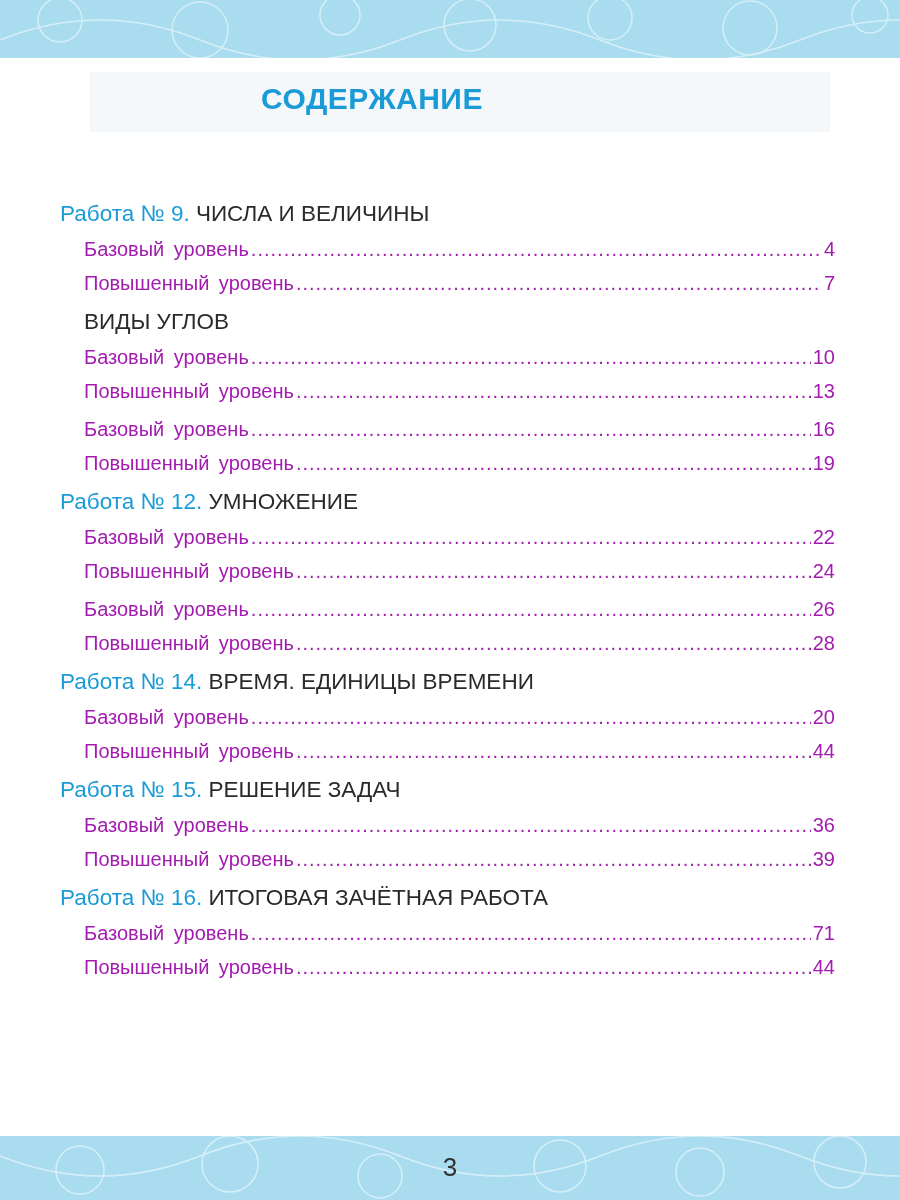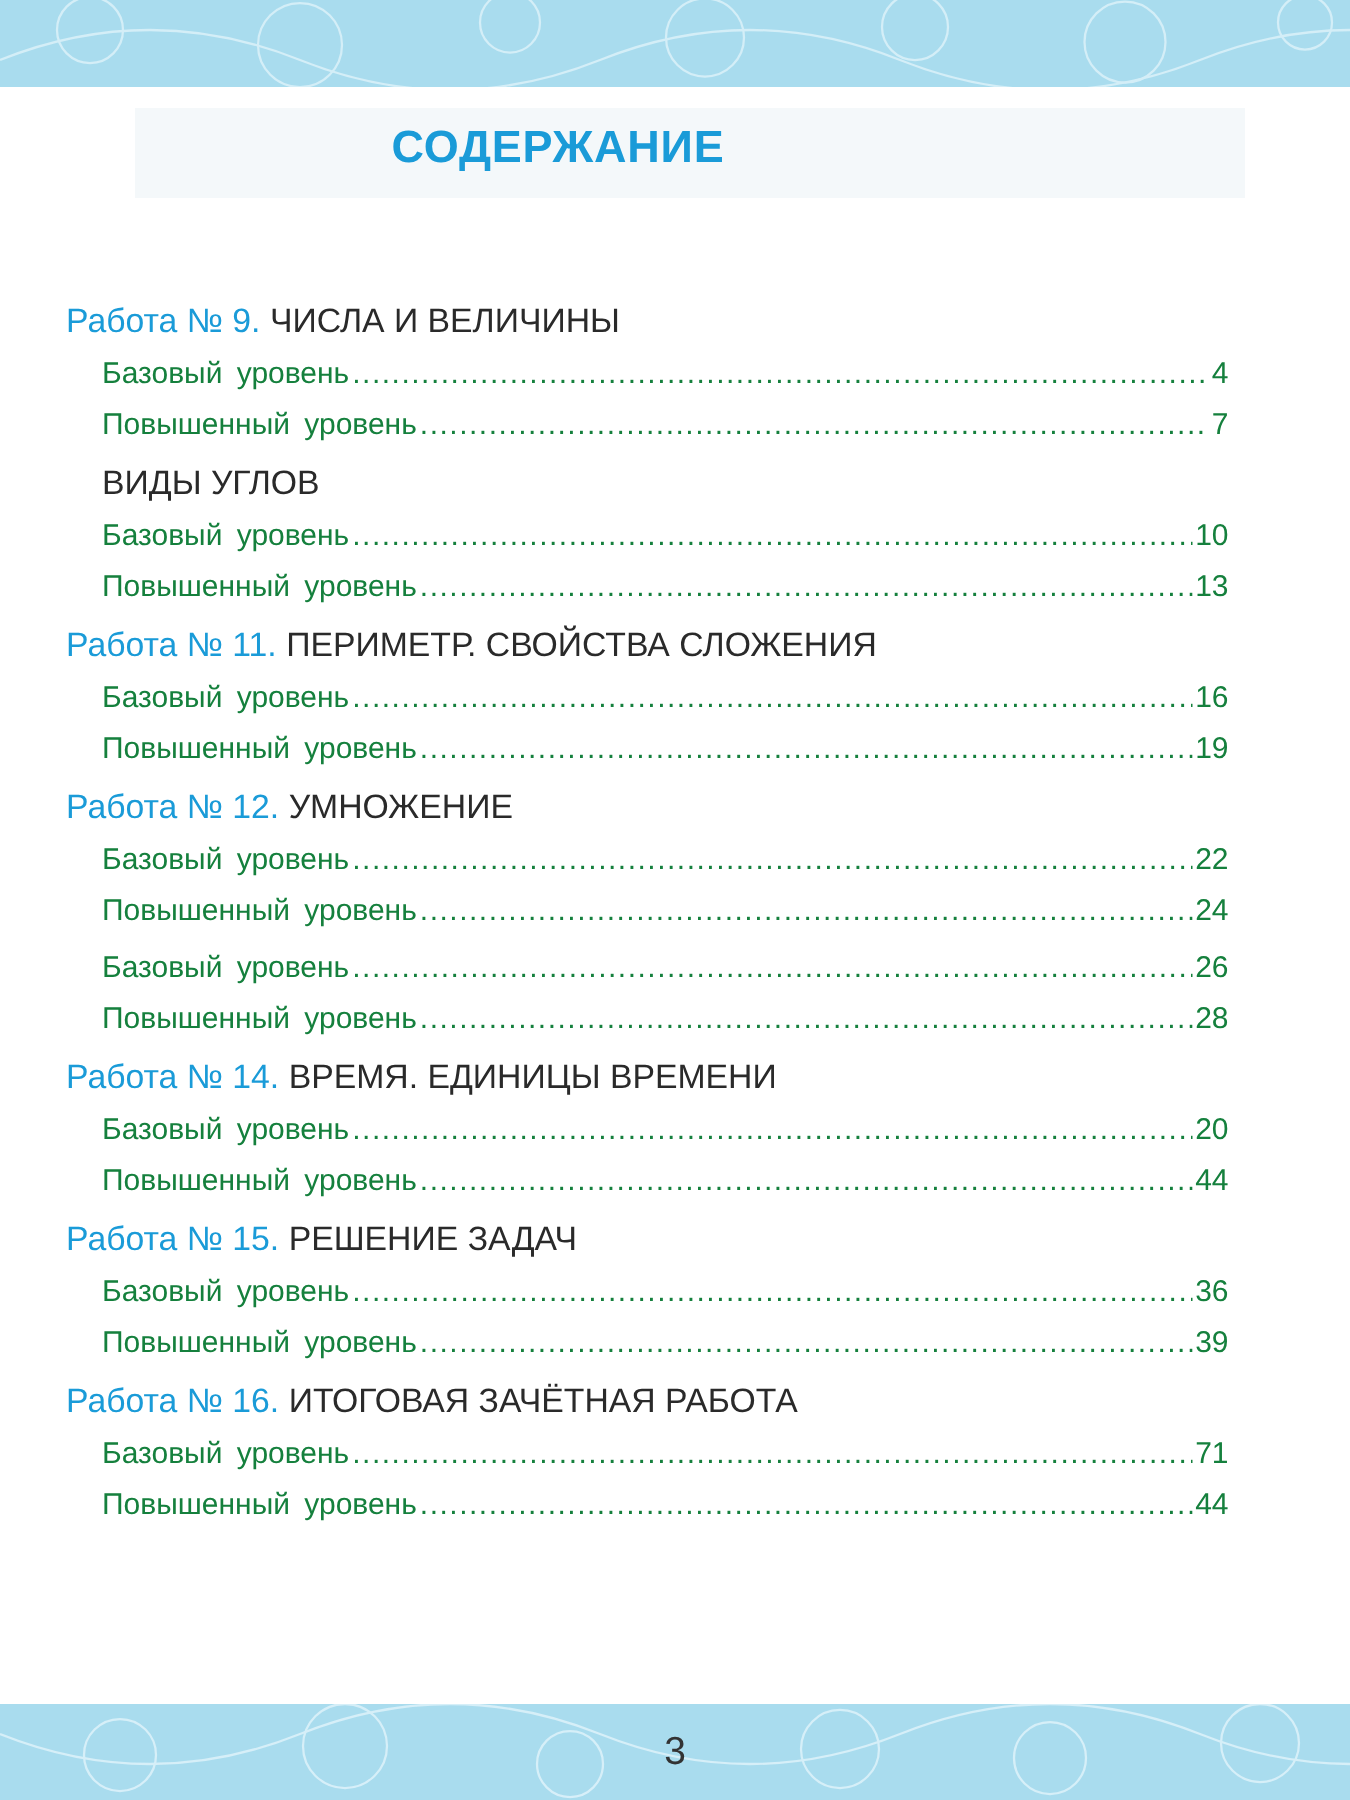--- a/index.html
+++ b/index.html
@@ -3,26 +3,26 @@
 <meta charset="utf-8">
 <style>
   html,body{margin:0;padding:0;}
   body{width:900px;height:1200px;position:relative;overflow:hidden;background:#ffffff;font-family:"Liberation Sans",sans-serif;}
   .band{position:absolute;left:0;width:900px;background:#a9dcee;overflow:hidden;}
   .band.top{top:0;height:58px;}
   .band.bottom{top:1136px;height:64px;}
   .band svg{position:absolute;left:0;top:0;}
   .ghost{position:absolute;left:90px;top:72px;width:740px;height:60px;background:#f4f8fa;}
   .title{position:absolute;top:82px;left:0;width:744px;text-align:center;color:#1a9bd8;font-size:30px;font-weight:bold;letter-spacing:0.5px;}
-  .toc{position:absolute;left:44px;top:196px;width:775px;}
+  .toc{position:absolute;left:60px;top:196px;width:775px;}
   .entry{margin-bottom:4px;}
   .head{font-size:22.5px;color:#2a2a2a;line-height:36px;}
   .head .num{color:#1a9bd8;}
   .cont{padding-left:24px;}
-  .row{display:flex;align-items:baseline;font-size:20px;color:#15803d;line-height:34px;padding-left:24px;}
+  .row{display:flex;align-items:baseline;font-size:20px;color:#a21caf;line-height:34px;padding-left:24px;}
   .row .lbl{white-space:nowrap;word-spacing:4px;}
   .row .dots{flex:1;overflow:hidden;white-space:nowrap;margin:0 2px;letter-spacing:1px;}
   .row .dots::after{content:"..................................................................................................................................................................................................";}
   .row .pg{white-space:nowrap;}
   .pagenum{position:absolute;top:1152px;left:0;width:900px;text-align:center;font-size:26px;color:#333;}
 </style>
 </head>
 <body>
 
 <div class="band top">
@@ -66,21 +66,20 @@
         <span class="dots"></span>
         <span class="pg">10</span>
       </div>
     <div class="row">
         <span class="lbl">Повышенный уровень</span>
         <span class="dots"></span>
         <span class="pg">13</span>
       </div>
   </div>
   <div class="entry">
-    <div class="head"><span class="num">Работа № 11.</span> <span>ПЕРИМЕТР. СВОЙСТВА СЛОЖЕНИЯ</span></div>
     <div class="row">
         <span class="lbl">Базовый уровень</span>
         <span class="dots"></span>
         <span class="pg">16</span>
       </div>
     <div class="row">
         <span class="lbl">Повышенный уровень</span>
         <span class="dots"></span>
         <span class="pg">19</span>
       </div>

